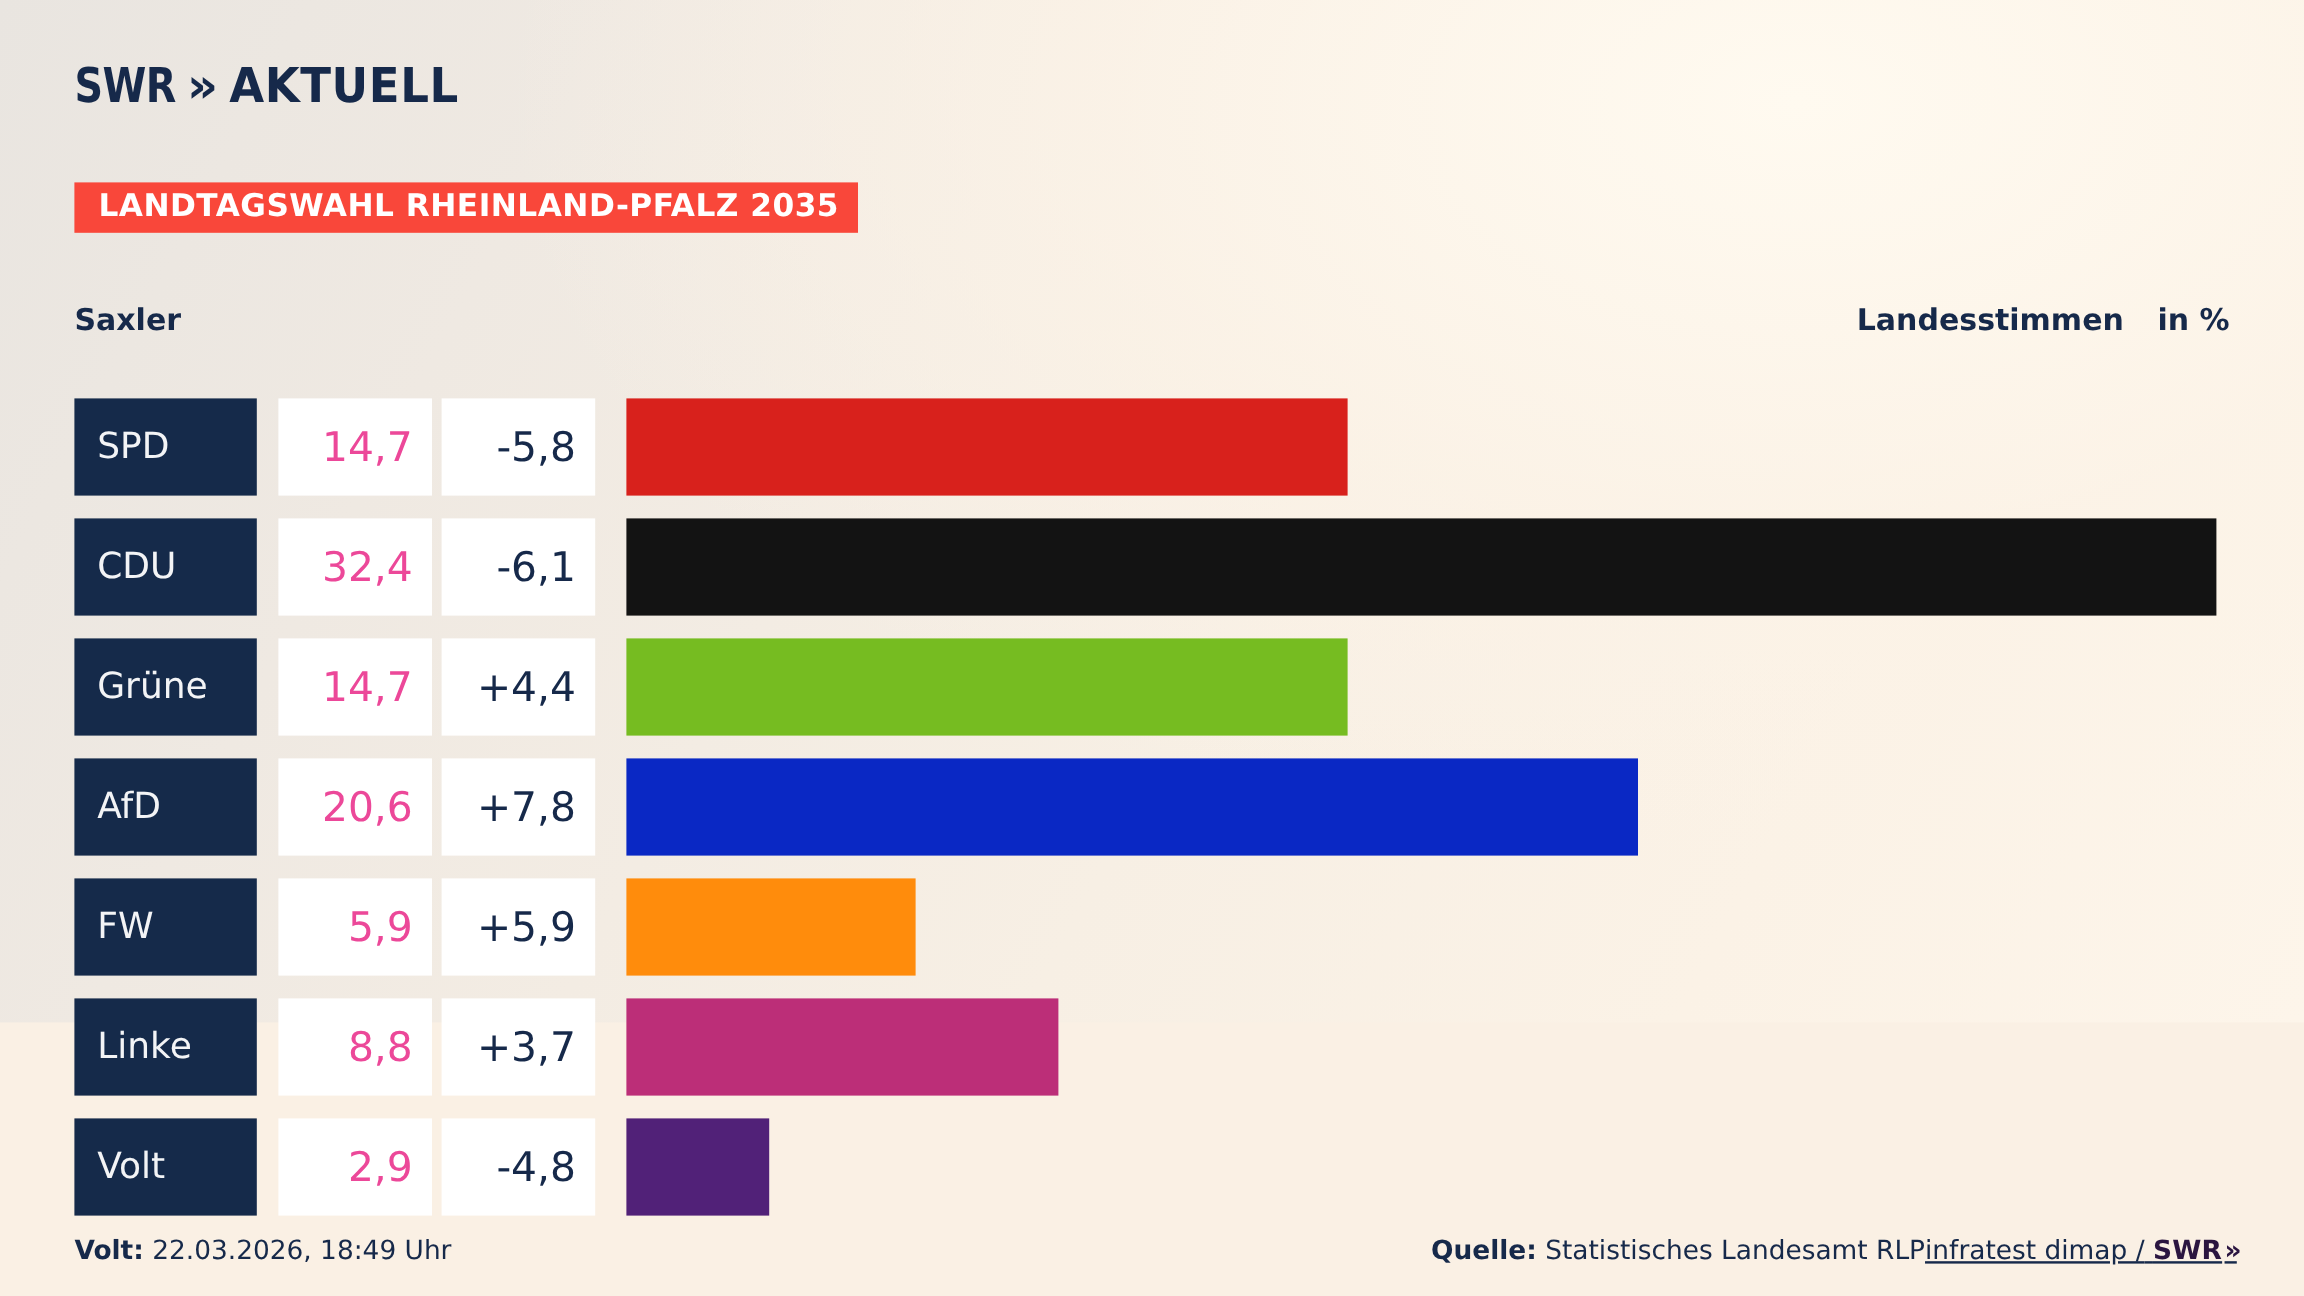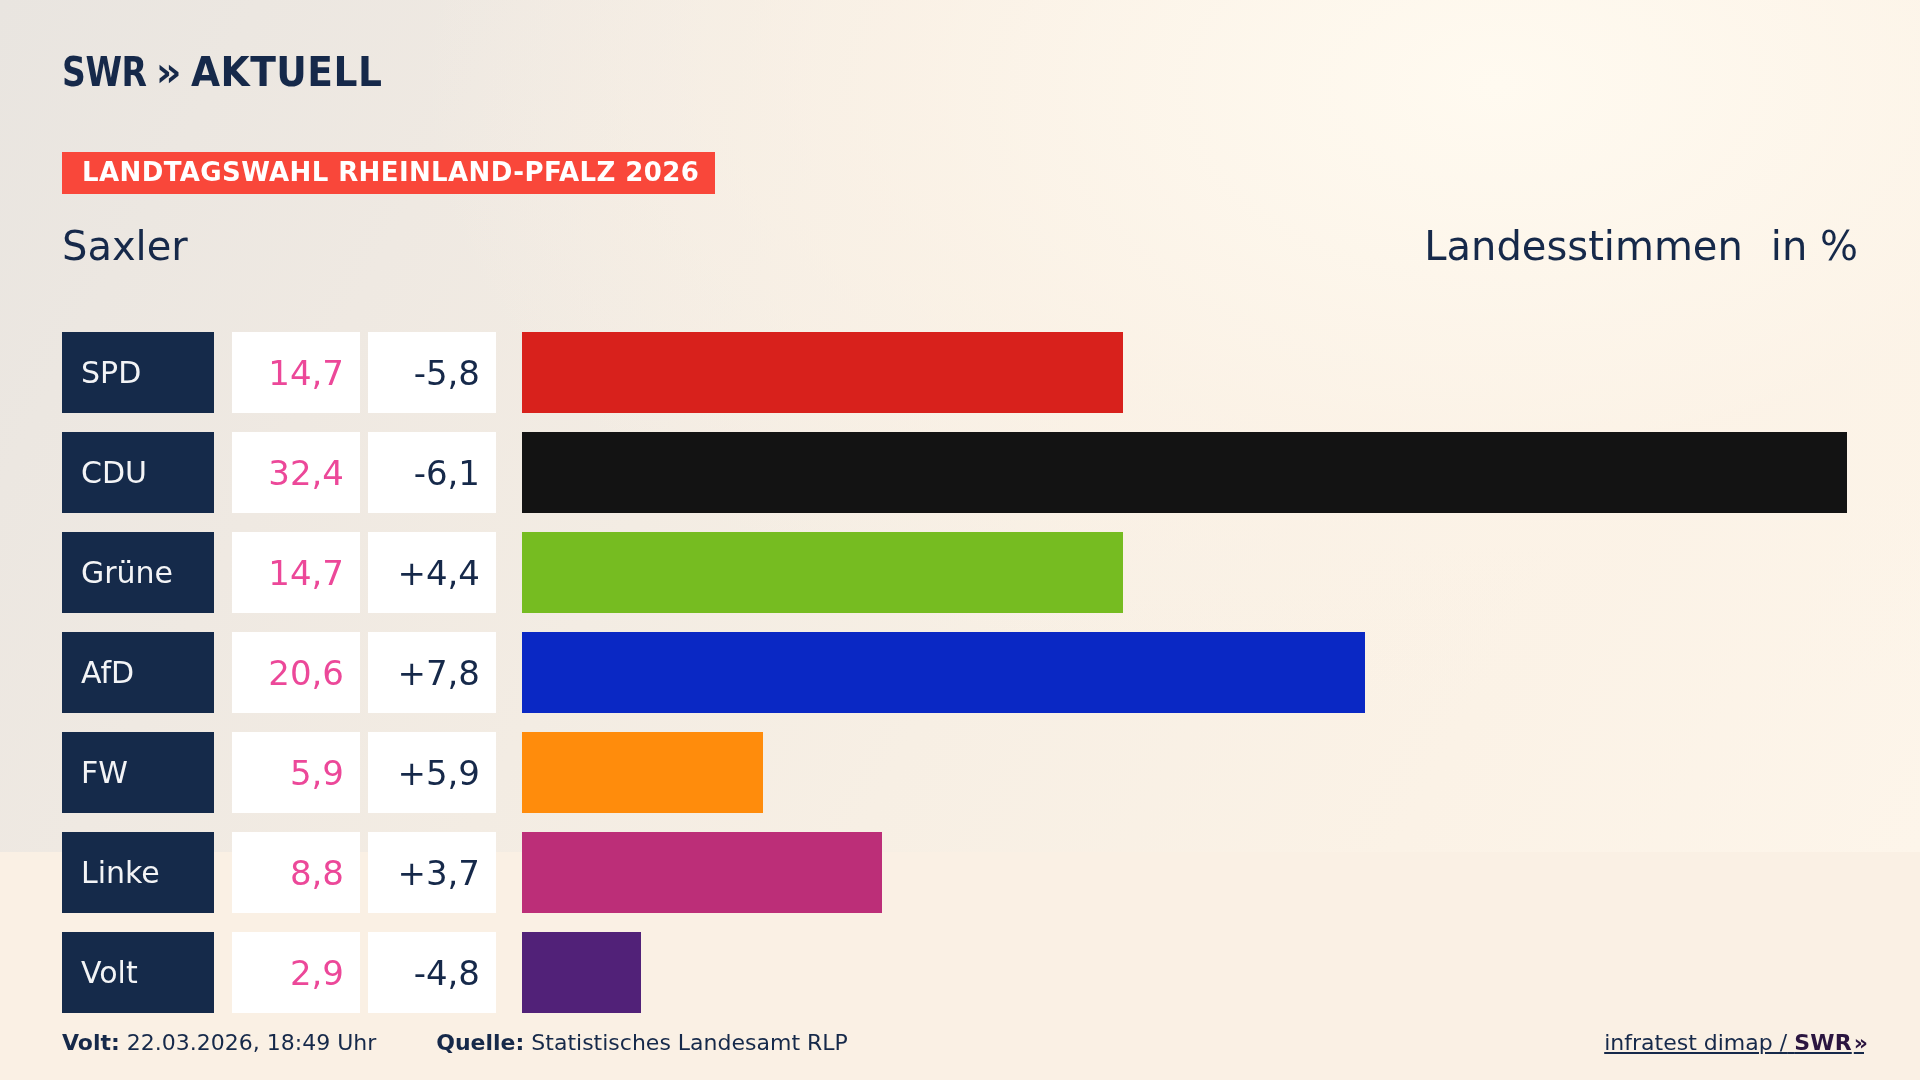--- a/index.html
+++ b/index.html
@@ -74,29 +74,29 @@
     font-size: 26px;
     letter-spacing: 0.4px;
     padding: 7px 16px 9px 20px;
     line-height: 1;
     white-space: nowrap;
   }
 
   .subhead {
     position: absolute;
     left: 62px;
-    top: 220px;
+    top: 240px;
     right: 62px;
     height: 52px;
     display: flex;
     align-items: center;
     justify-content: space-between;
     color: #16294a;
-    font-size: 40px;
-    font-weight: 400;
+    font-size: 25px;
+    font-weight: 700;
   }
   .subhead-right {
     display: flex;
     align-items: baseline;
     gap: 28px;
   }
 
   
   #chart {
     position: absolute;
@@ -157,42 +157,42 @@
     position: absolute;
     left: 62px;
     right: 56px;
     top: 1030px;
     display: flex;
     align-items: baseline;
     color: #16294a;
     font-size: 22px;
   }
   .foot-left  { flex: 0 0 auto; }
-  .foot-mid   { flex: 1 1 auto; text-align: left; padding-left: 60px; }
+  .foot-mid   { flex: 1 1 auto; text-align: right; padding-left: 60px; }
   .foot-right { flex: 0 0 auto; text-align: right; white-space: nowrap; text-decoration: underline; }
   .b { font-weight: bold; }
   .swr-foot {
     font-weight: bold;
     color: #2b1540;
     letter-spacing: 0.2px;
   }
   .swr-foot .chev { letter-spacing: -4px; margin-left: 2px; }
 </style>
 </head>
 <body>
 
 <div id="stage">
 
   <div class="logo-row">
     <span class="logo-text">SWR</span>
     <span class="logo-chev">»</span>
     <span class="logo-aktuell">AKTUELL</span>
   </div>
 
-  <div class="banner">LANDTAGSWAHL RHEINLAND-PFALZ 2026</div>
+  <div class="banner">LANDTAGSWAHL RHEINLAND-PFALZ 2035</div>
 
   <div class="subhead">
     <span>Saxler</span>
     <span class="subhead-right">
       <span>Landesstimmen</span>
       <span>in %</span>
     </span>
   </div>
 
   <div id="chart">

